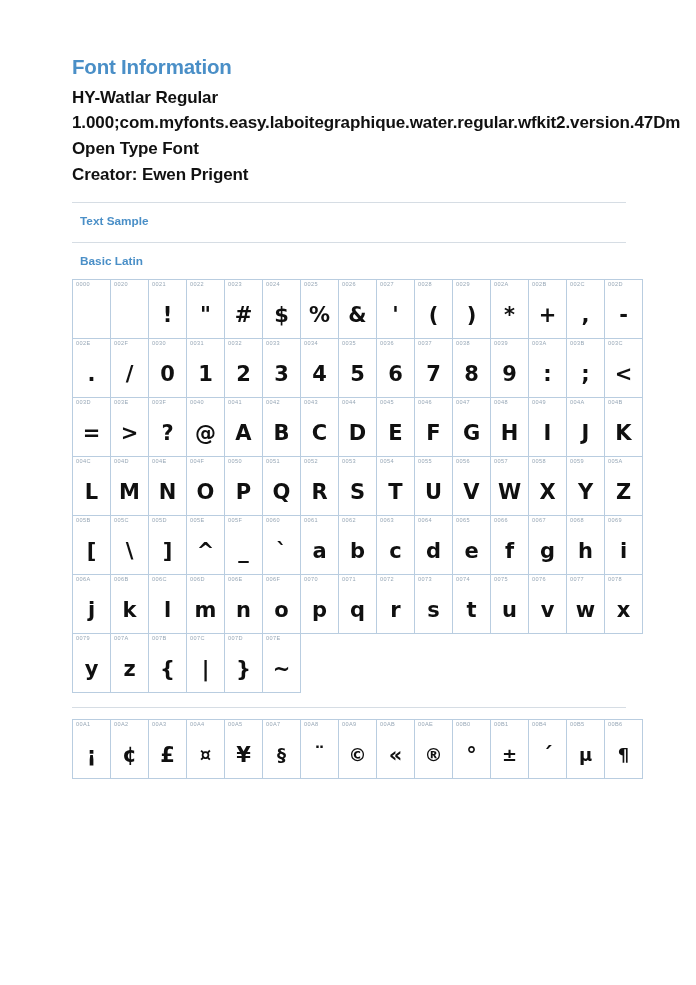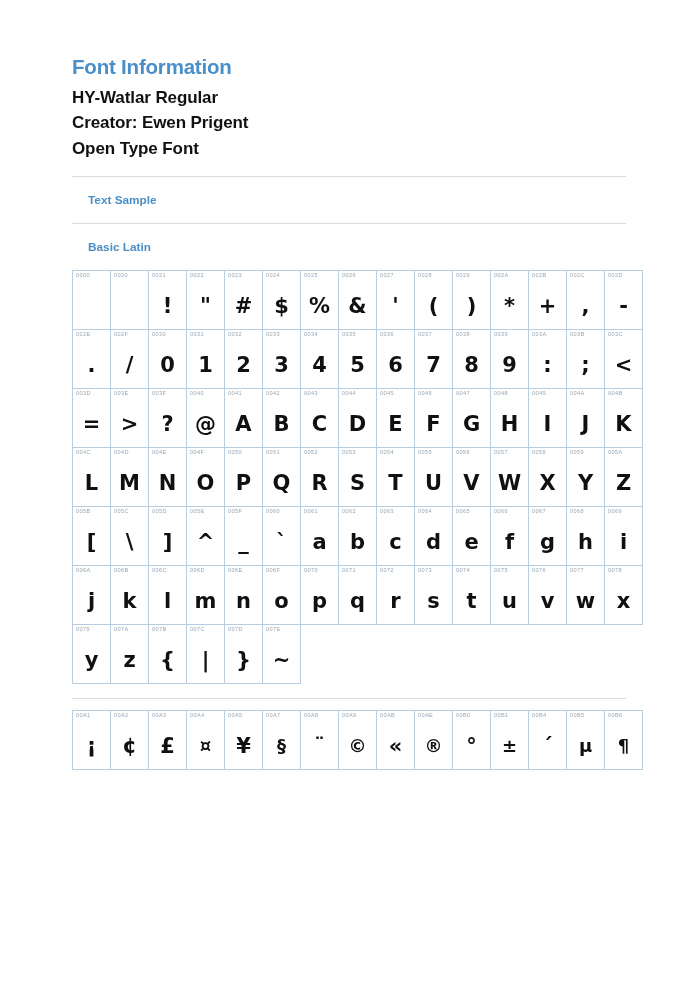--- a/index.html
+++ b/index.html
@@ -58,21 +58,21 @@
   .rule {
     width: 100%;
     height: 1px;
     background: #d6dde4;
     margin: 0 0 11px 0;
   }
   .section-title {
     font-size: 11.8px;
     font-weight: bold;
     color: #4a8fc7;
-    margin: 16px;
+    margin: 8px;
     line-height: 1.2;
   }
 
   
   .sample-area {
     padding: 14px 0 10px 0;
     text-align: center;
   }
   .sample-line {
     font-family: "DejaVu Sans", sans-serif;
@@ -140,22 +140,23 @@
 </style>
 </head>
 <body>
 
 <div class="page">
   <div class="content">
 
     <h1 class="doc-title">Font Information</h1>
     <ul class="meta-list">
       <li class="meta-line">HY-Watlar Regular</li>
+      <li class="meta-line">1.000;com.myfonts.easy.laboitegraphique.water.regular.wfkit2.version.47Dm</li>
+      <li class="meta-line">Open Type Font</li>
       <li class="meta-line">Creator: Ewen Prigent</li>
-      <li class="meta-line">Open Type Font</li>
     </ul>
 
     <div class="section">
       <div class="rule"></div>
       <h2 class="section-title">Text Sample</h2>
     </div>
 
     <div class="section">
       <div class="rule"></div>
       <h2 class="section-title">Basic Latin</h2>

